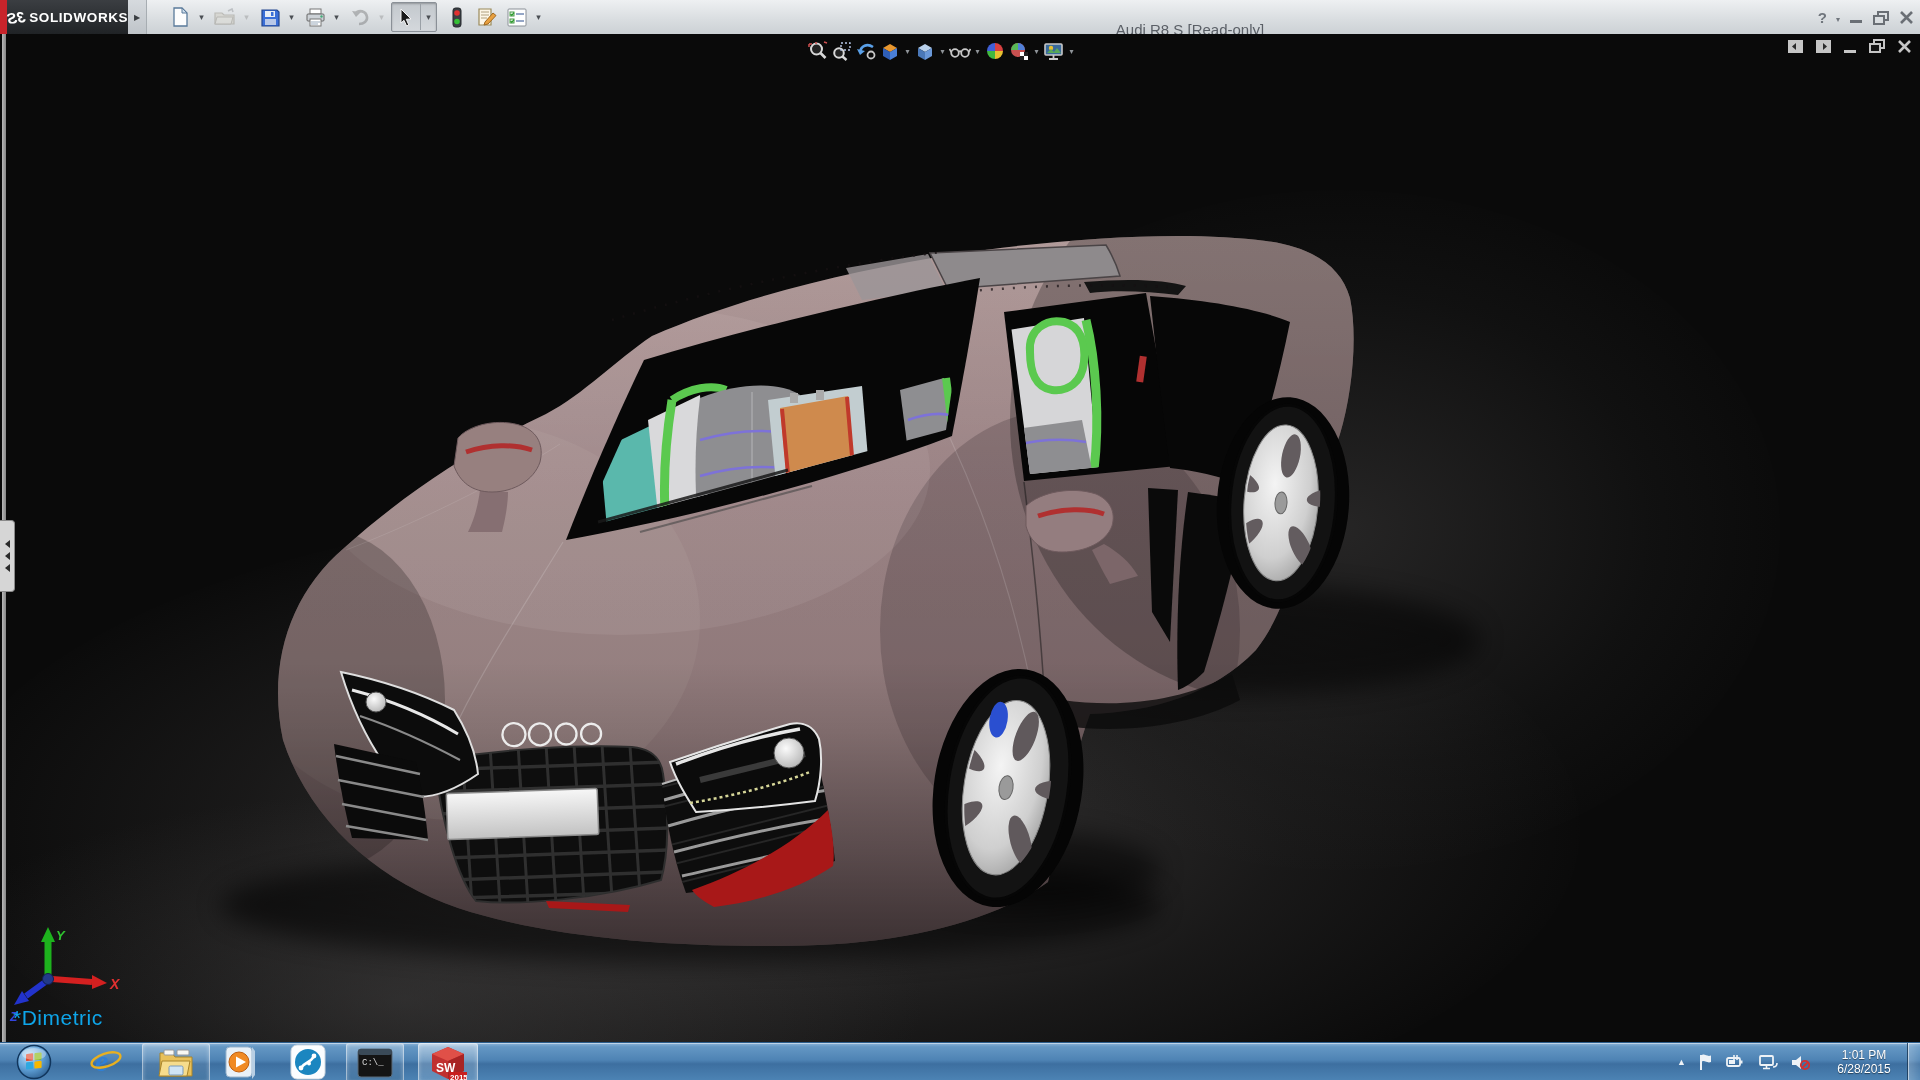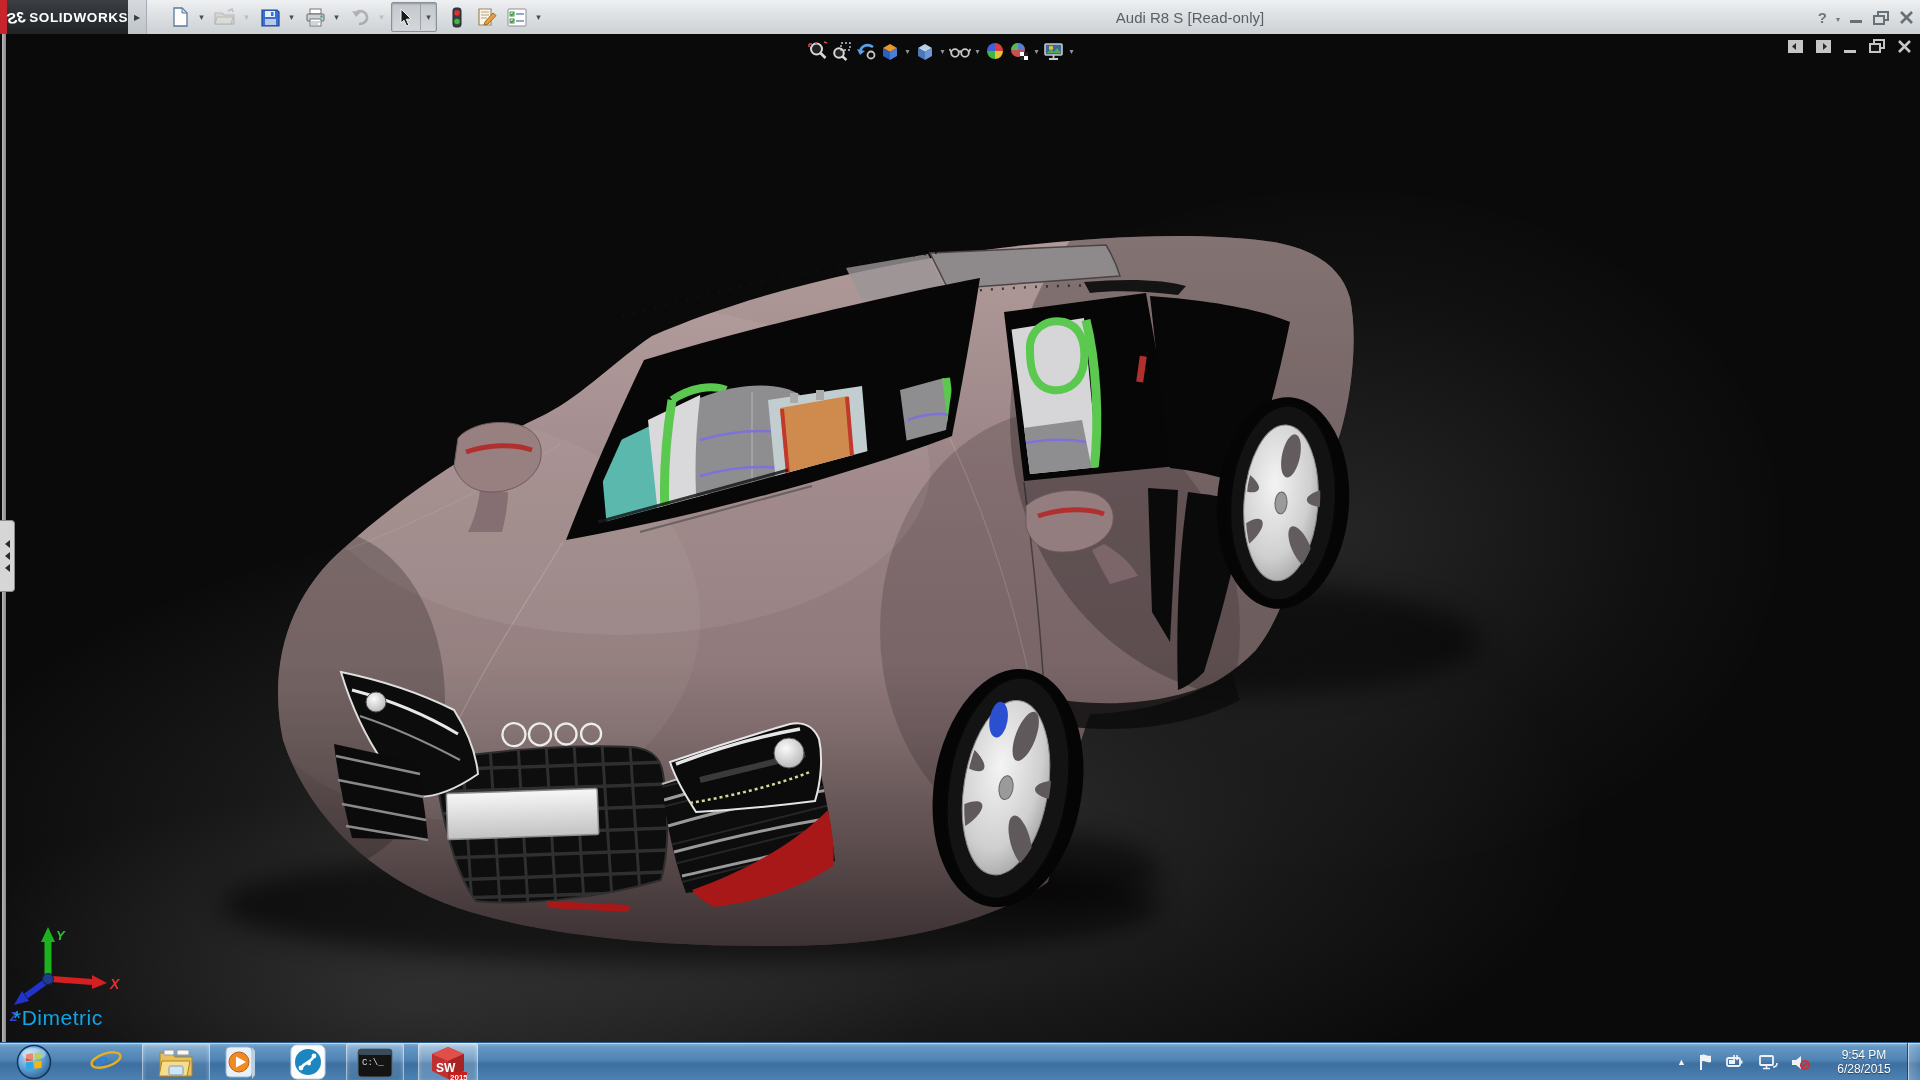--- a/index.html
+++ b/index.html
@@ -18,21 +18,21 @@
   .main-toolbar{position:absolute;left:166px;top:0;height:34px;display:flex;align-items:center;}
   .tb-group{display:flex;align-items:center;height:28px;margin-right:2px;}
   .tb-btn{width:28px;height:26px;display:flex;align-items:center;justify-content:center;border-radius:2px;}
   .tb-caret{width:15px;height:26px;display:flex;align-items:center;justify-content:center;}
   .tb-caret::before{content:"▾";font-size:9px;color:#4a4e53;}
   .disabled{opacity:.42;filter:grayscale(85%);}
   .disabled .tb-caret::before{color:#8a8e93;}
   .sel-box{display:flex;align-items:center;height:28px;border:1px solid #8a9097;border-radius:2px;
     background:linear-gradient(#c3c8cd,#d4d8dc);box-shadow:inset 0 1px 2px rgba(0,0,0,.25);}
   .sel-box .tb-caret{border-left:1px solid #9aa0a6;}
-  .win-title{position:absolute;left:1190px;top:0;height:34px;transform:translateX(-50%);
+  .win-title{position:absolute;left:1190px;top:12px;height:34px;transform:translateX(-50%);
     display:flex;align-items:center;font-size:15px;color:#5a5f66;white-space:nowrap;}
   .win-ctrls{position:absolute;right:6px;top:0;height:34px;display:flex;align-items:center;gap:9px;}
   .help-q{color:#70767d;font-size:15px;font-weight:bold;}
   .help-caret::before{content:"▾";font-size:8px;color:#70767d;}
   
   .viewport{position:absolute;left:0;top:34px;width:1920px;height:1008px;background:#0a0a0a;overflow:hidden;}
   .glow{position:absolute;border-radius:50%;}
   .glowA{left:-60px;top:466px;width:1640px;height:660px;
     background:radial-gradient(ellipse at center,rgba(96,93,93,.58) 0%,rgba(60,58,58,.30) 45%,rgba(0,0,0,0) 72%);}
   .glowB{left:900px;top:156px;width:880px;height:680px;
@@ -627,19 +627,19 @@
           <rect x="2" y="2" width="13" height="9" rx="1" fill="none" stroke="#eef2f6" stroke-width="1.8"></rect>
           <path d="M8.5,11 v3 M5,14.5 h7" stroke="#eef2f6" stroke-width="1.6"></path>
           <path d="M15,13 c3,0 4,-2 4,-4" fill="none" stroke="#eef2f6" stroke-width="1.6"></path>
         </svg>
       <svg width="20" height="17">
           <polygon points="2,6 6,6 11,2 11,15 6,11 2,11" fill="#eef2f6"></polygon>
           <circle cx="15" cy="11" r="4.2" fill="none" stroke="#d03030" stroke-width="1.8"></circle>
           <path d="M12,14 L18,8" stroke="#d03030" stroke-width="1.8"></path>
         </svg>
       <div class="clock">
-        <div>9:54 PM</div>
+        <div>1:01 PM</div>
         <div>6/28/2015</div>
       </div>
     </div>
     <div class="show-desktop"></div>
   </div>
 </div>
 
 </body></html>

